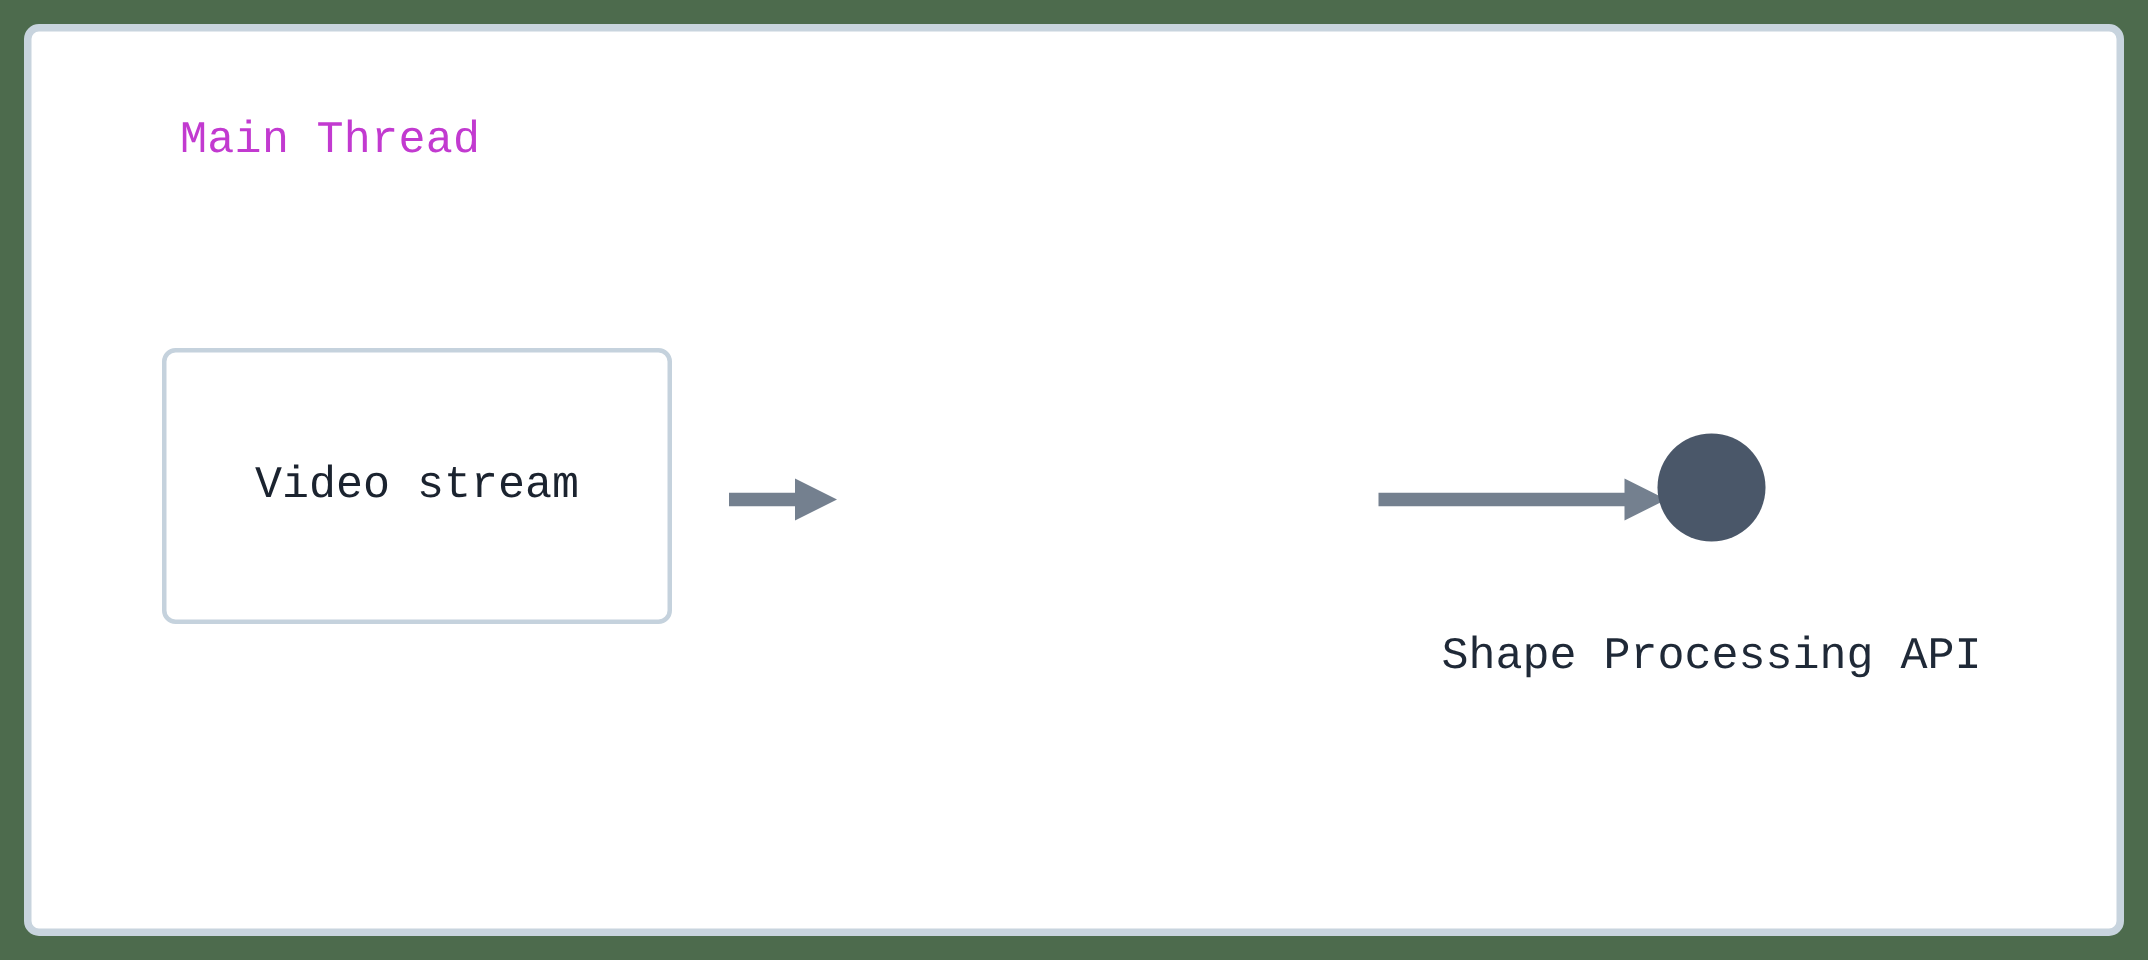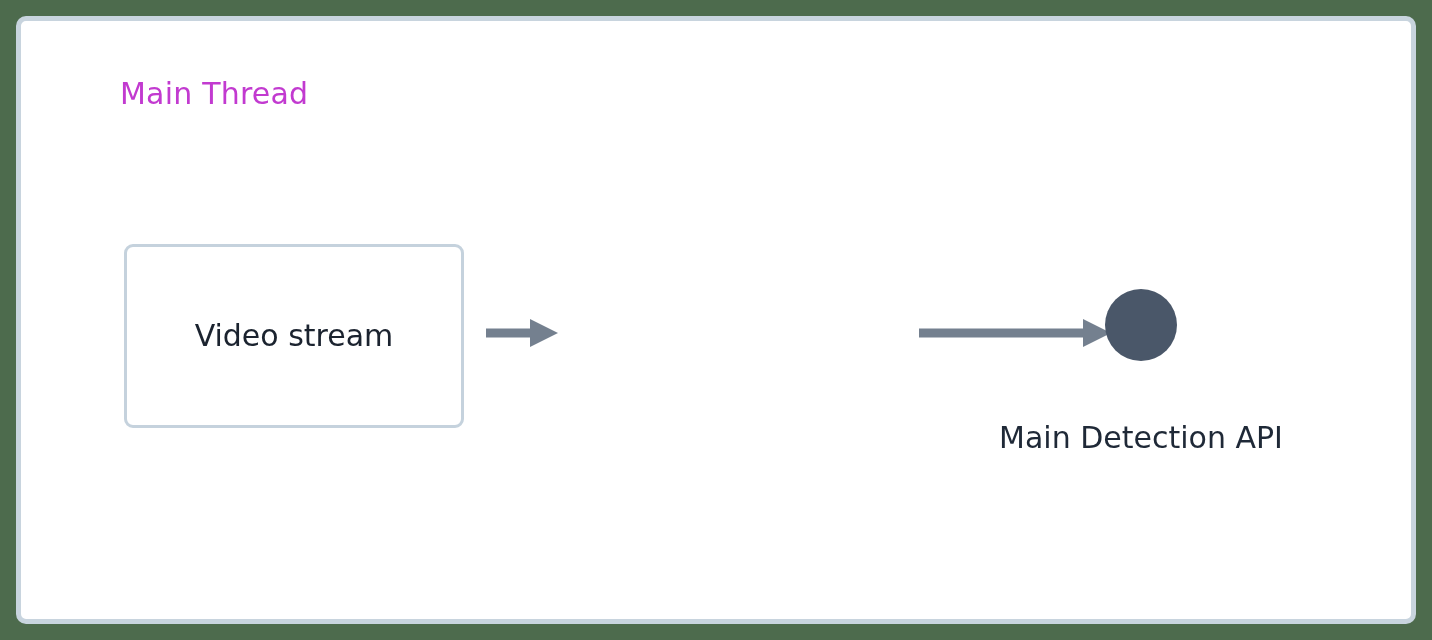--- a/index.html
+++ b/index.html
@@ -11,20 +11,21 @@
     height: 640px;
     background: #4d6b4d;
     font-family: "DejaVu Sans", sans-serif;
     overflow: hidden;
   }
 
   #stage {
     position: relative;
     width: 1220px;
     height: 640px;
+    font-family: Liberation Mono, monospace;
   }
 
   
   #canvas-panel {
     position: absolute;
     left: 16px;
     top: 16px;
     width: 1400px;
     height: 608px;
     box-sizing: border-box;
@@ -57,25 +58,24 @@
     justify-content: center;
   }
   .node-box .node-label {
     font-size: 30px;
     color: #1b232f;
     white-space: nowrap;
     line-height: 1;
   }
 
   #node-video-stream {
-    left: 103px;
+    left: 87px;
     top: 211px;
     width: 340px;
     height: 184px;
-    margin-top: 12px;
   }
   #node-processing-layer {
     left: 532px;
     top: 211px;
     width: 338px;
     height: 184px;
   }
 
   
   #node-shape-detection {
@@ -146,16 +146,16 @@
     </svg>
 
 
     <svg class="edge-svg" id="edge-processing-to-shape" viewBox="0 0 216 48">
       <line class="edge-line" x1="22" y1="24" x2="190" y2="24"></line>
       <polygon class="edge-head" points="186,10 214,24 186,38"></polygon>
     </svg>
 
     <div id="node-shape-detection"></div>
 
-    <div id="node-shape-detection-label">Main Detection API</div>
+    <div id="node-shape-detection-label">Shape Processing API</div>
 
   </div>
 </div>
 
 </body></html>

